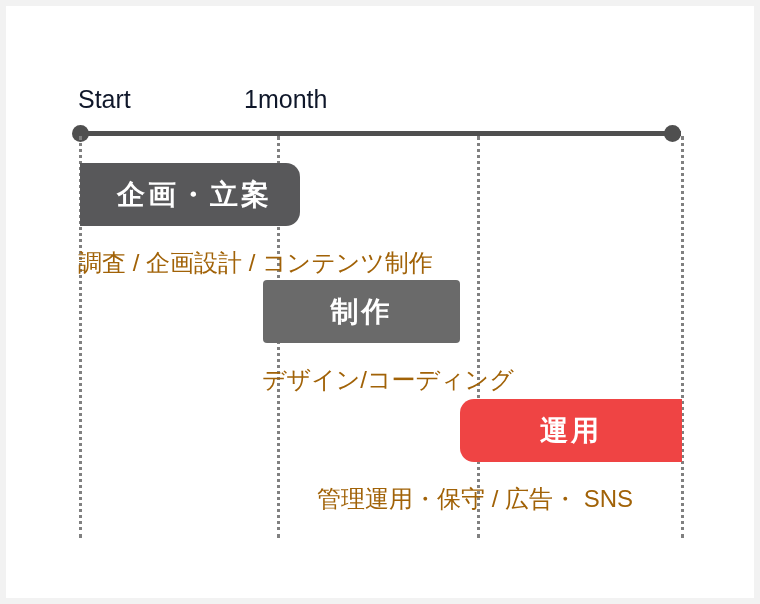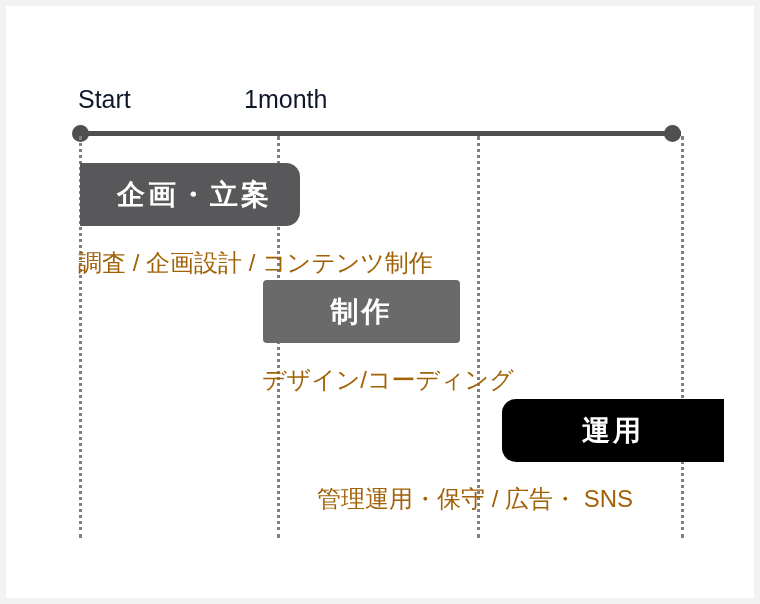--- a/index.html
+++ b/index.html
@@ -129,20 +129,20 @@
     </div>
 
     <div class="phase-row" style="top:274px;">
       <div class="phase-bar" style="left:257px; width:197px; background:#6a6a6a; border-radius:4px;">
         <span class="phase-bar-label">制作</span>
       </div>
       <div class="phase-caption" style="left:256px;">デザイン/コーディング</div>
     </div>
 
     <div class="phase-row" style="top:393px;">
-      <div class="phase-bar" style="left:454px; width:222px; background:#000000; border-radius:14px 0 0 14px;margin-left:42px;">
+      <div class="phase-bar" style="left:454px; width:222px; background:#ef4444; border-radius:14px 0 0 14px;">
         <span class="phase-bar-label">運用</span>
       </div>
       <div class="phase-caption" style="left:311px;">管理運用・保守 / 広告・ SNS</div>
     </div>
 
   </div>
 </div>
 
 </body></html>

